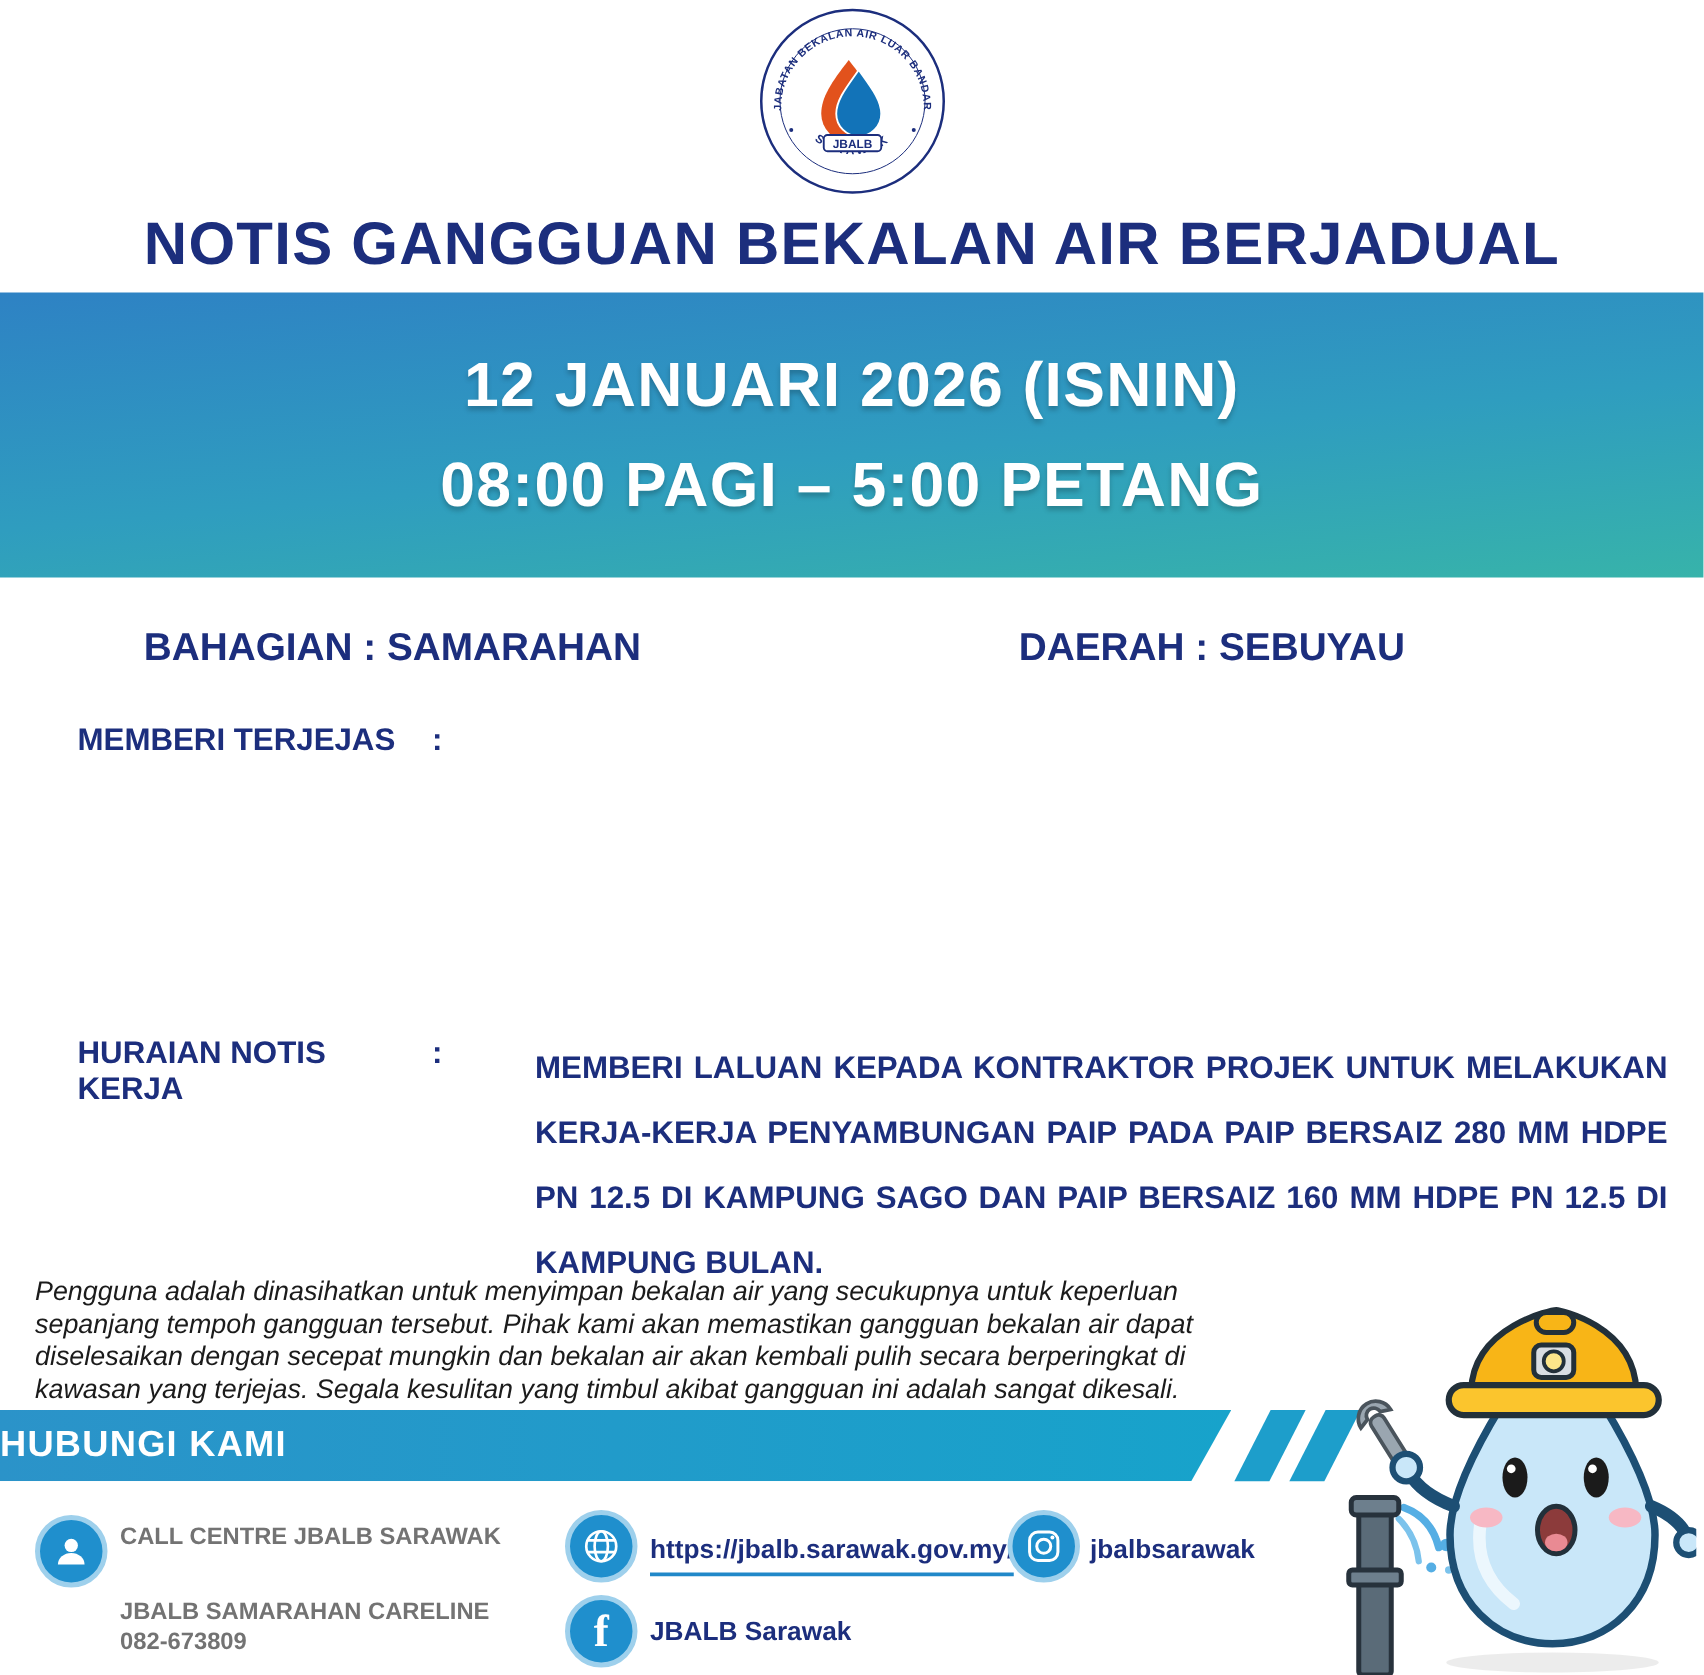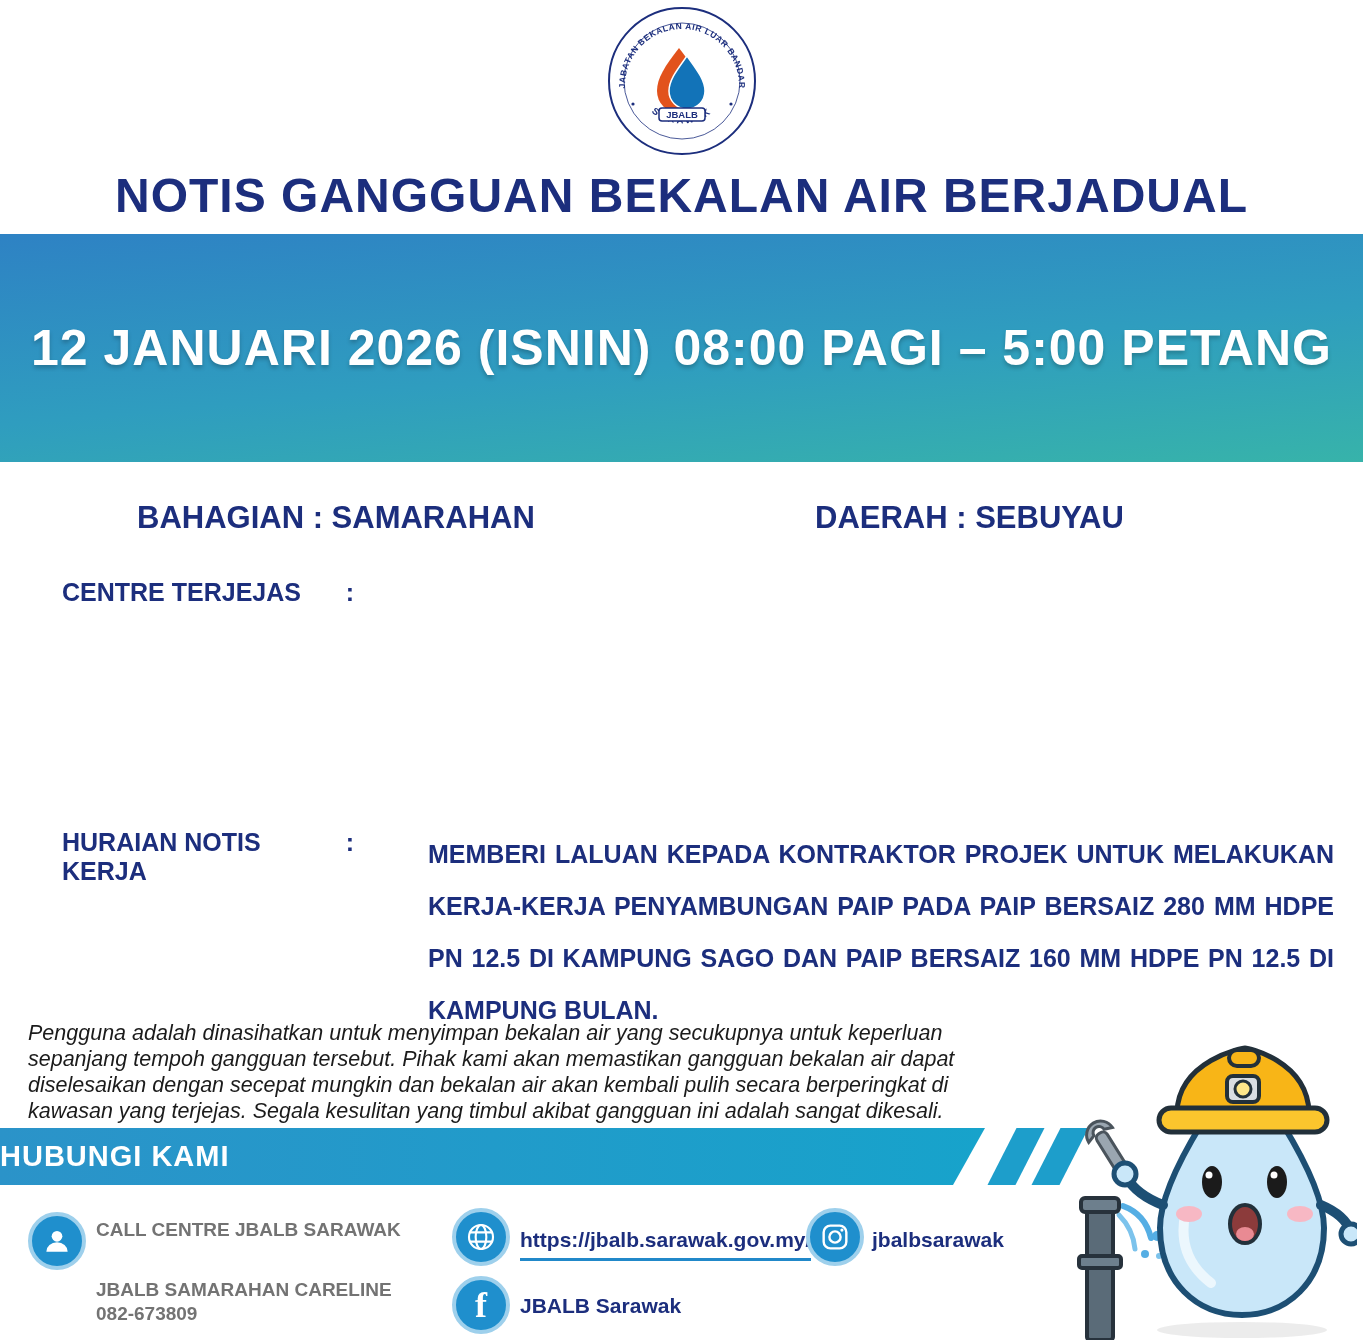--- a/index.html
+++ b/index.html
@@ -6,26 +6,26 @@
   body { background:#ffffff; font-family:"Liberation Sans", sans-serif; }
   .page { position:relative; width:1363px; height:1340px; background:#ffffff; overflow:hidden; }
 
   .logo { position:absolute; top:6px; left:50%; transform:translateX(-50%); width:150px; height:150px; }
 
   .title { position:absolute; top:168px; left:0; width:100%; text-align:center;
            font-size:48px; font-weight:bold; color:#1c2e7d; letter-spacing:1px; }
 
   .banner { position:absolute; top:234px; left:0; width:1363px; height:228px;
             background:linear-gradient(175deg,#2e82c4 0%, #2f9dbf 55%, #37b3aa 100%);
-            display:flex; flex-direction:row; justify-content:center; align-items:center; gap:22px;
+            display:flex; flex-direction:column; justify-content:center; align-items:center; gap:22px;
             color:#ffffff; font-weight:bold; font-size:50px; letter-spacing:1px;
             text-shadow:0 3px 4px rgba(0,0,0,0.22); }
 
   .region { position:absolute; top:500px; font-size:31px; font-weight:bold; color:#1c2e7d; }
-  .region.bahagian { left:115px;margin-left:22px; }
+  .region.bahagian { left:115px; }
   .region.daerah  { left:815px; }
 
   .sec-label { position:absolute; left:62px; width:292px; display:flex; justify-content:space-between;
                font-size:25px; font-weight:bold; color:#1c2e7d; }
   .sec-body  { position:absolute; left:428px; width:906px; font-size:25px; font-weight:bold;
                color:#1c2e7d; text-align:justify; line-height:52px; }
 
   .advisory { position:absolute; left:28px; top:1020px; width:948px;
               font-style:italic; font-size:21.5px; line-height:26px; color:#1b1b1b; }
 
@@ -83,21 +83,21 @@
 
   <div class="banner">
     <div>12 JANUARI 2026 (ISNIN)</div>
     <div>08:00 PAGI – 5:00 PETANG</div>
   </div>
 
   <div class="region bahagian">BAHAGIAN : SAMARAHAN</div>
   <div class="region daerah">DAERAH : SEBUYAU</div>
 
   <div class="sec-label" style="top:578px;">
-    <span>CENTRE TERJEJAS</span>
+    <span>MEMBERI TERJEJAS</span>
     <span>:</span>
   </div>
 
   <div class="sec-label" style="top:828px;">
     <span>HURAIAN NOTIS KERJA</span>
     <span>:</span>
   </div>
   <div class="sec-body" style="top:828px;">MEMBERI LALUAN KEPADA KONTRAKTOR PROJEK UNTUK MELAKUKAN KERJA-KERJA PENYAMBUNGAN PAIP PADA PAIP BERSAIZ 280 MM HDPE PN 12.5 DI KAMPUNG SAGO DAN PAIP BERSAIZ 160 MM HDPE PN 12.5 DI KAMPUNG BULAN.</div>
 
   <p class="advisory">Pengguna adalah dinasihatkan untuk menyimpan bekalan air yang secukupnya untuk keperluan sepanjang tempoh gangguan tersebut. Pihak kami akan memastikan gangguan bekalan air dapat diselesaikan dengan secepat mungkin dan bekalan air akan kembali pulih secara berperingkat di kawasan yang terjejas. Segala kesulitan yang timbul akibat gangguan ini adalah sangat dikesali.</p>

